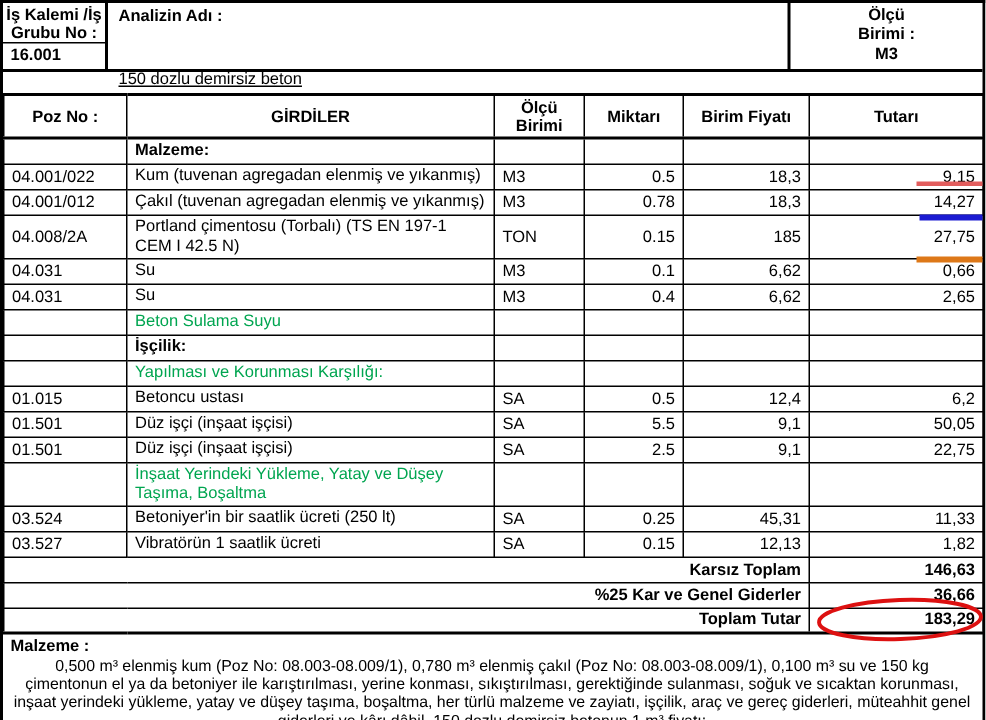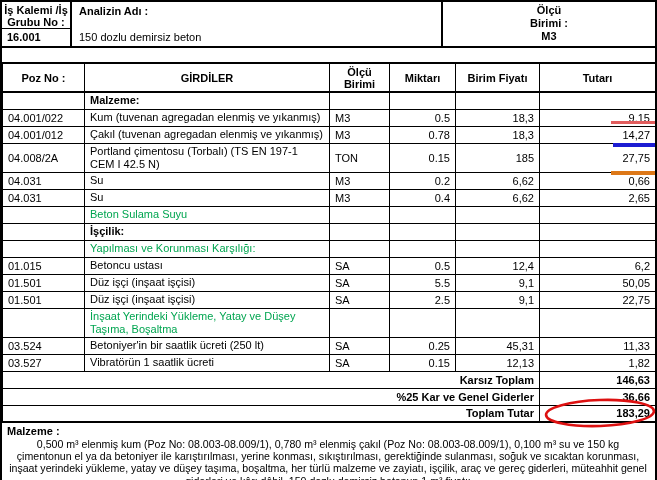--- a/index.html
+++ b/index.html
@@ -17,23 +17,23 @@
   .tophdr {
     display:flex; width:653px; height:46px; border-bottom:2px solid #000;
     font-size:11px;
   }
   .th-col1 { width:70px; border-right:2px solid #000; display:flex; flex-direction:column; }
   .th-col1 .t1 {
     height:27px; border-bottom:1px solid #000; font-weight:bold; text-align:center;
     line-height:12px; padding-top:2px; white-space:pre-line;
   }
   .th-col1 .t2 { font-weight:bold; padding:2px 0 0 5px; }
-  .th-col2 { width:371px; border-right:2px solid #000; position:relative; }
+  .th-col2 { width:455px; border-right:2px solid #000; position:relative; }
   .th-col2 .a1 { position:absolute; left:7px; top:3px; font-weight:bold; }
-  .th-col2 .a2 { position:absolute; left:7px; top:29px; }
+  .th-col2 .a2 { position:absolute; left:7px; top:45px;text-decoration:underline; }
   .th-col3 { flex:1; text-align:center; font-weight:bold; padding-top:2px; line-height:13px; }
   .th-col3 .u1 { white-space:pre-line; }
   
   .gap { height:14px; }
   
   table.main {
     border-collapse:collapse; table-layout:fixed; width:653px;
     font-size:11px;
   }
   table.main td, table.main th { border:1px solid #000; padding:0 5px; overflow:hidden; }
@@ -141,21 +141,21 @@
       <td class="c-bir">TON</td>
       <td class="num">0.15</td>
       <td class="num">185</td>
       <td class="num">27,75</td>
     </tr>
 
     <tr class="r">
       <td class="c-poz">04.031</td>
       <td class="c-gir nw">Su</td>
       <td class="c-bir">M3</td>
-      <td class="num">0.2</td>
+      <td class="num">0.1</td>
       <td class="num">6,62</td>
       <td class="num">0,66</td>
     </tr>
 
     <tr class="r">
       <td class="c-poz">04.031</td>
       <td class="c-gir nw">Su</td>
       <td class="c-bir">M3</td>
       <td class="num">0.4</td>
       <td class="num">6,62</td>

